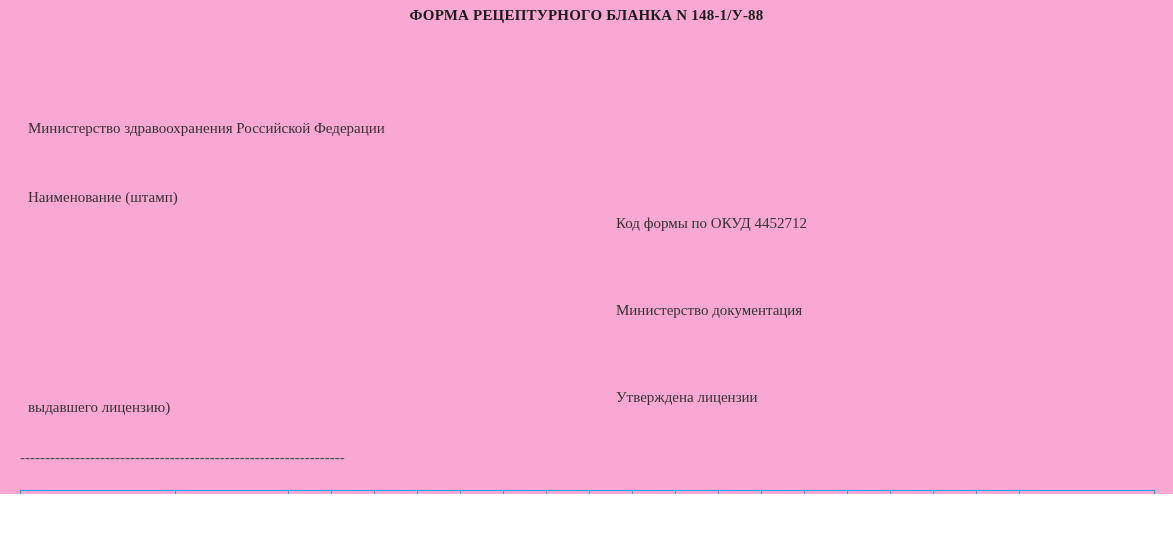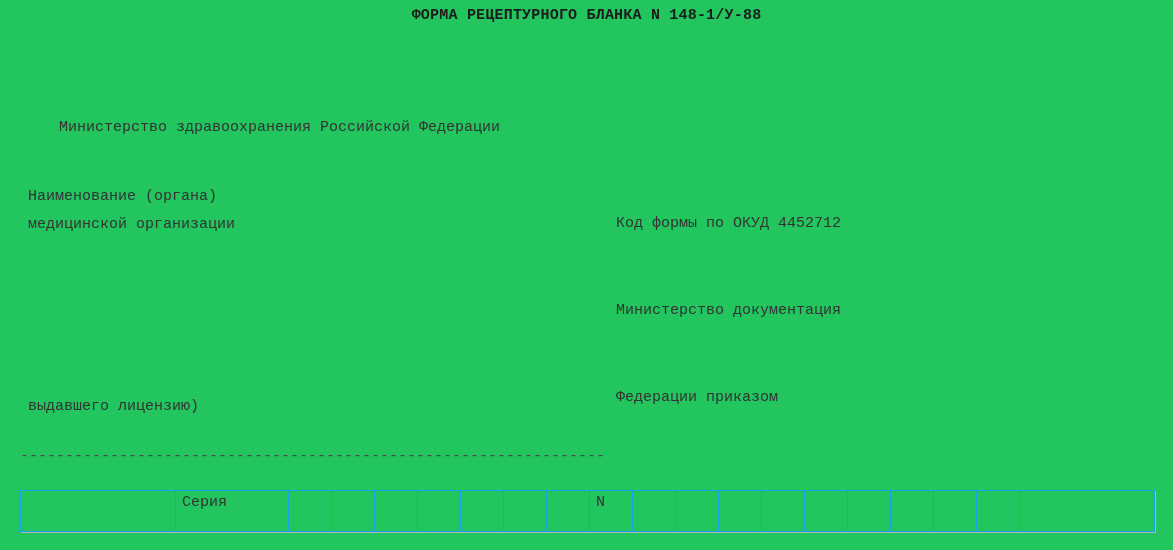--- a/index.html
+++ b/index.html
@@ -3,23 +3,23 @@
 <meta charset="utf-8">
 <style>
   html, body {
     margin: 0;
     padding: 0;
     background: #ffffff;
   }
   .page {
     position: relative;
     width: 1173px;
-    height: 550px;
-    background: #22c55e;
-    font-family: Liberation Mono, monospace;
+    height: 494px;
+    background: #f9a8d4;
+    font-family: Liberation Serif, serif;
     color: #333333;
     overflow: hidden;
   }
   .doc-title {
     position: absolute;
     left: 0;
     right: 0;
     top: 7px;
     text-align: center;
     font-size: 15px;
@@ -28,21 +28,21 @@
     letter-spacing: 0.2px;
     white-space: pre;
   }
   .txt {
     position: absolute;
     font-size: 15px;
     line-height: 18px;
     white-space: pre;
     color: #333333;
   }
-  .ministry-line   { left: 28px; top: 119px; margin-left: 31px; }
+  .ministry-line   { left: 28px; top: 119px; }
   .stamp-line-1    { left: 28px; top: 188px; }
   .stamp-line-2    { left: 28px; top: 216px; }
   .right-col {
     position: absolute;
     left: 616px;
     top: 151px;
     font-size: 15px;
     line-height: 29px;
     white-space: pre;
   }
@@ -87,28 +87,27 @@
 </style>
 </head>
 <body>
 
 <div class="page">
 
   <div class="doc-title">ФОРМА РЕЦЕПТУРНОГО БЛАНКА N 148-1/У-88</div>
 
   <div class="txt ministry-line">Министерство здравоохранения Российской Федерации</div>
 
-  <div class="txt stamp-line-1">Наименование (органа)</div>
+  <div class="txt stamp-line-1">Наименование (штамп)</div>
 
-  <div class="txt stamp-line-2">медицинской организации</div>
 
   <div class="right-col">
     <div>Код формы по ОКУД 4452712</div>
     <div>Министерство документация</div>
-    <div>Федерации приказом</div>
+    <div>Утверждена лицензии</div>
     
     
     
   </div>
 
   <div class="entrepreneur-note">
     <div>выдавшего лицензию)</div>
   </div>
 
   <div class="dashed-divider">-----------------------------------------------------------------</div>

